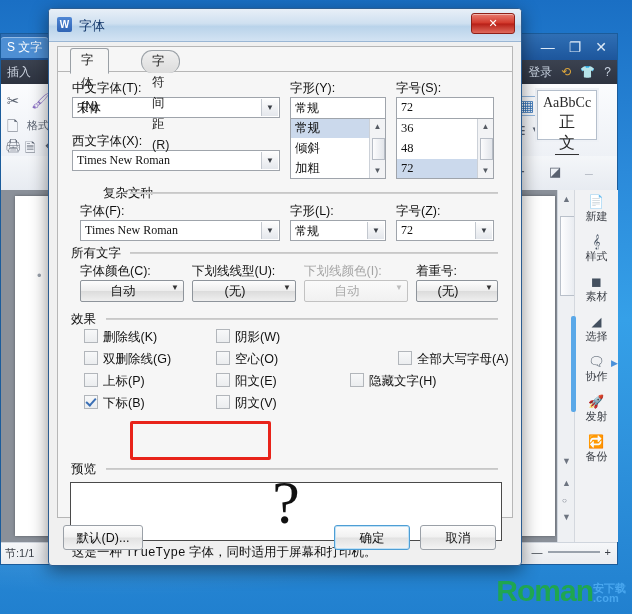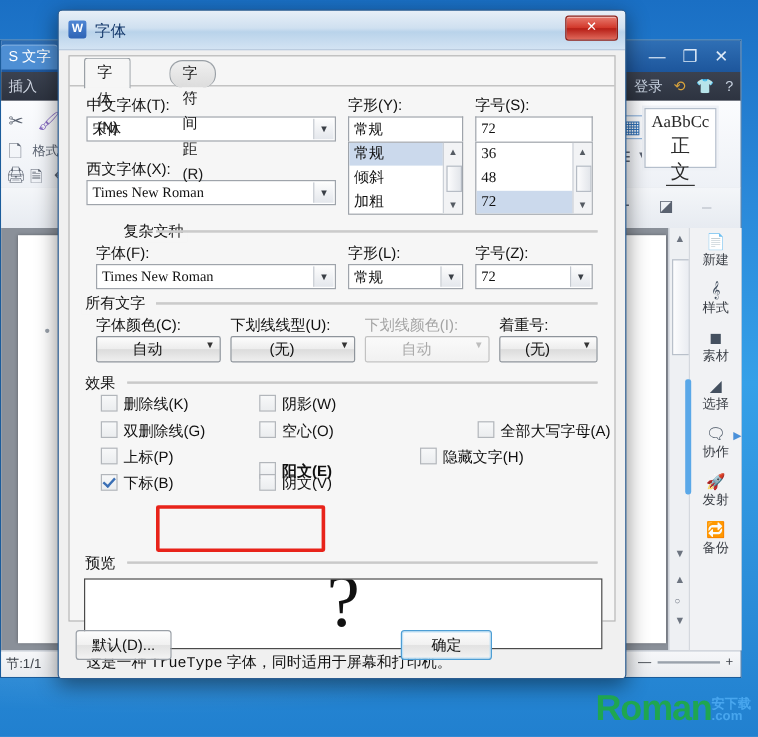--- a/index.html
+++ b/index.html
@@ -449,21 +449,21 @@
     <div class="chk" style="left:26px;top:348px;">
       <span class="box checked"></span><span>下标(B)</span>
     </div>
 
     <div class="chk" style="left:158px;top:282px;">
       <span class="box"></span><span>阴影(W)</span>
     </div>
     <div class="chk" style="left:158px;top:304px;">
       <span class="box"></span><span>空心(O)</span>
     </div>
-    <div class="chk" style="left:158px;top:338px;font-weight:bold;">
+    <div class="chk" style="left:158px;top:326px;">
       <span class="box"></span><span>阳文(E)</span>
     </div>
     <div class="chk" style="left:158px;top:348px;">
       <span class="box"></span><span>阴文(V)</span>
     </div>
 
     <div class="chk" style="left:292px;top:304px;margin-left:48px;">
       <span class="box"></span><span>全部大写字母(A)</span>
     </div>
     <div class="chk" style="left:292px;top:326px;">
@@ -479,17 +479,18 @@
       <div id="preview-glyph">?</div>
     </div>
 
     <div id="preview-note">
       <span>这是一种 </span><span class="tt">TrueType</span><span> 字体，同时适用于屏幕和打印机。</span>
     </div>
   </div>
 
   <div class="dlgbtn" style="left:14px;top:516px;width:80px;">默认(D)...</div>
   <div class="dlgbtn primary" style="left:285px;top:516px;width:76px;">确定</div>
+  <div class="dlgbtn" style="left:371px;top:516px;width:76px;">取消</div>
 </div>
 
 <div id="watermark">
   <span>Roman</span><span class="dom"><span>安下载</span><br><span>.com</span></span>
 </div>
 
 </body></html>

